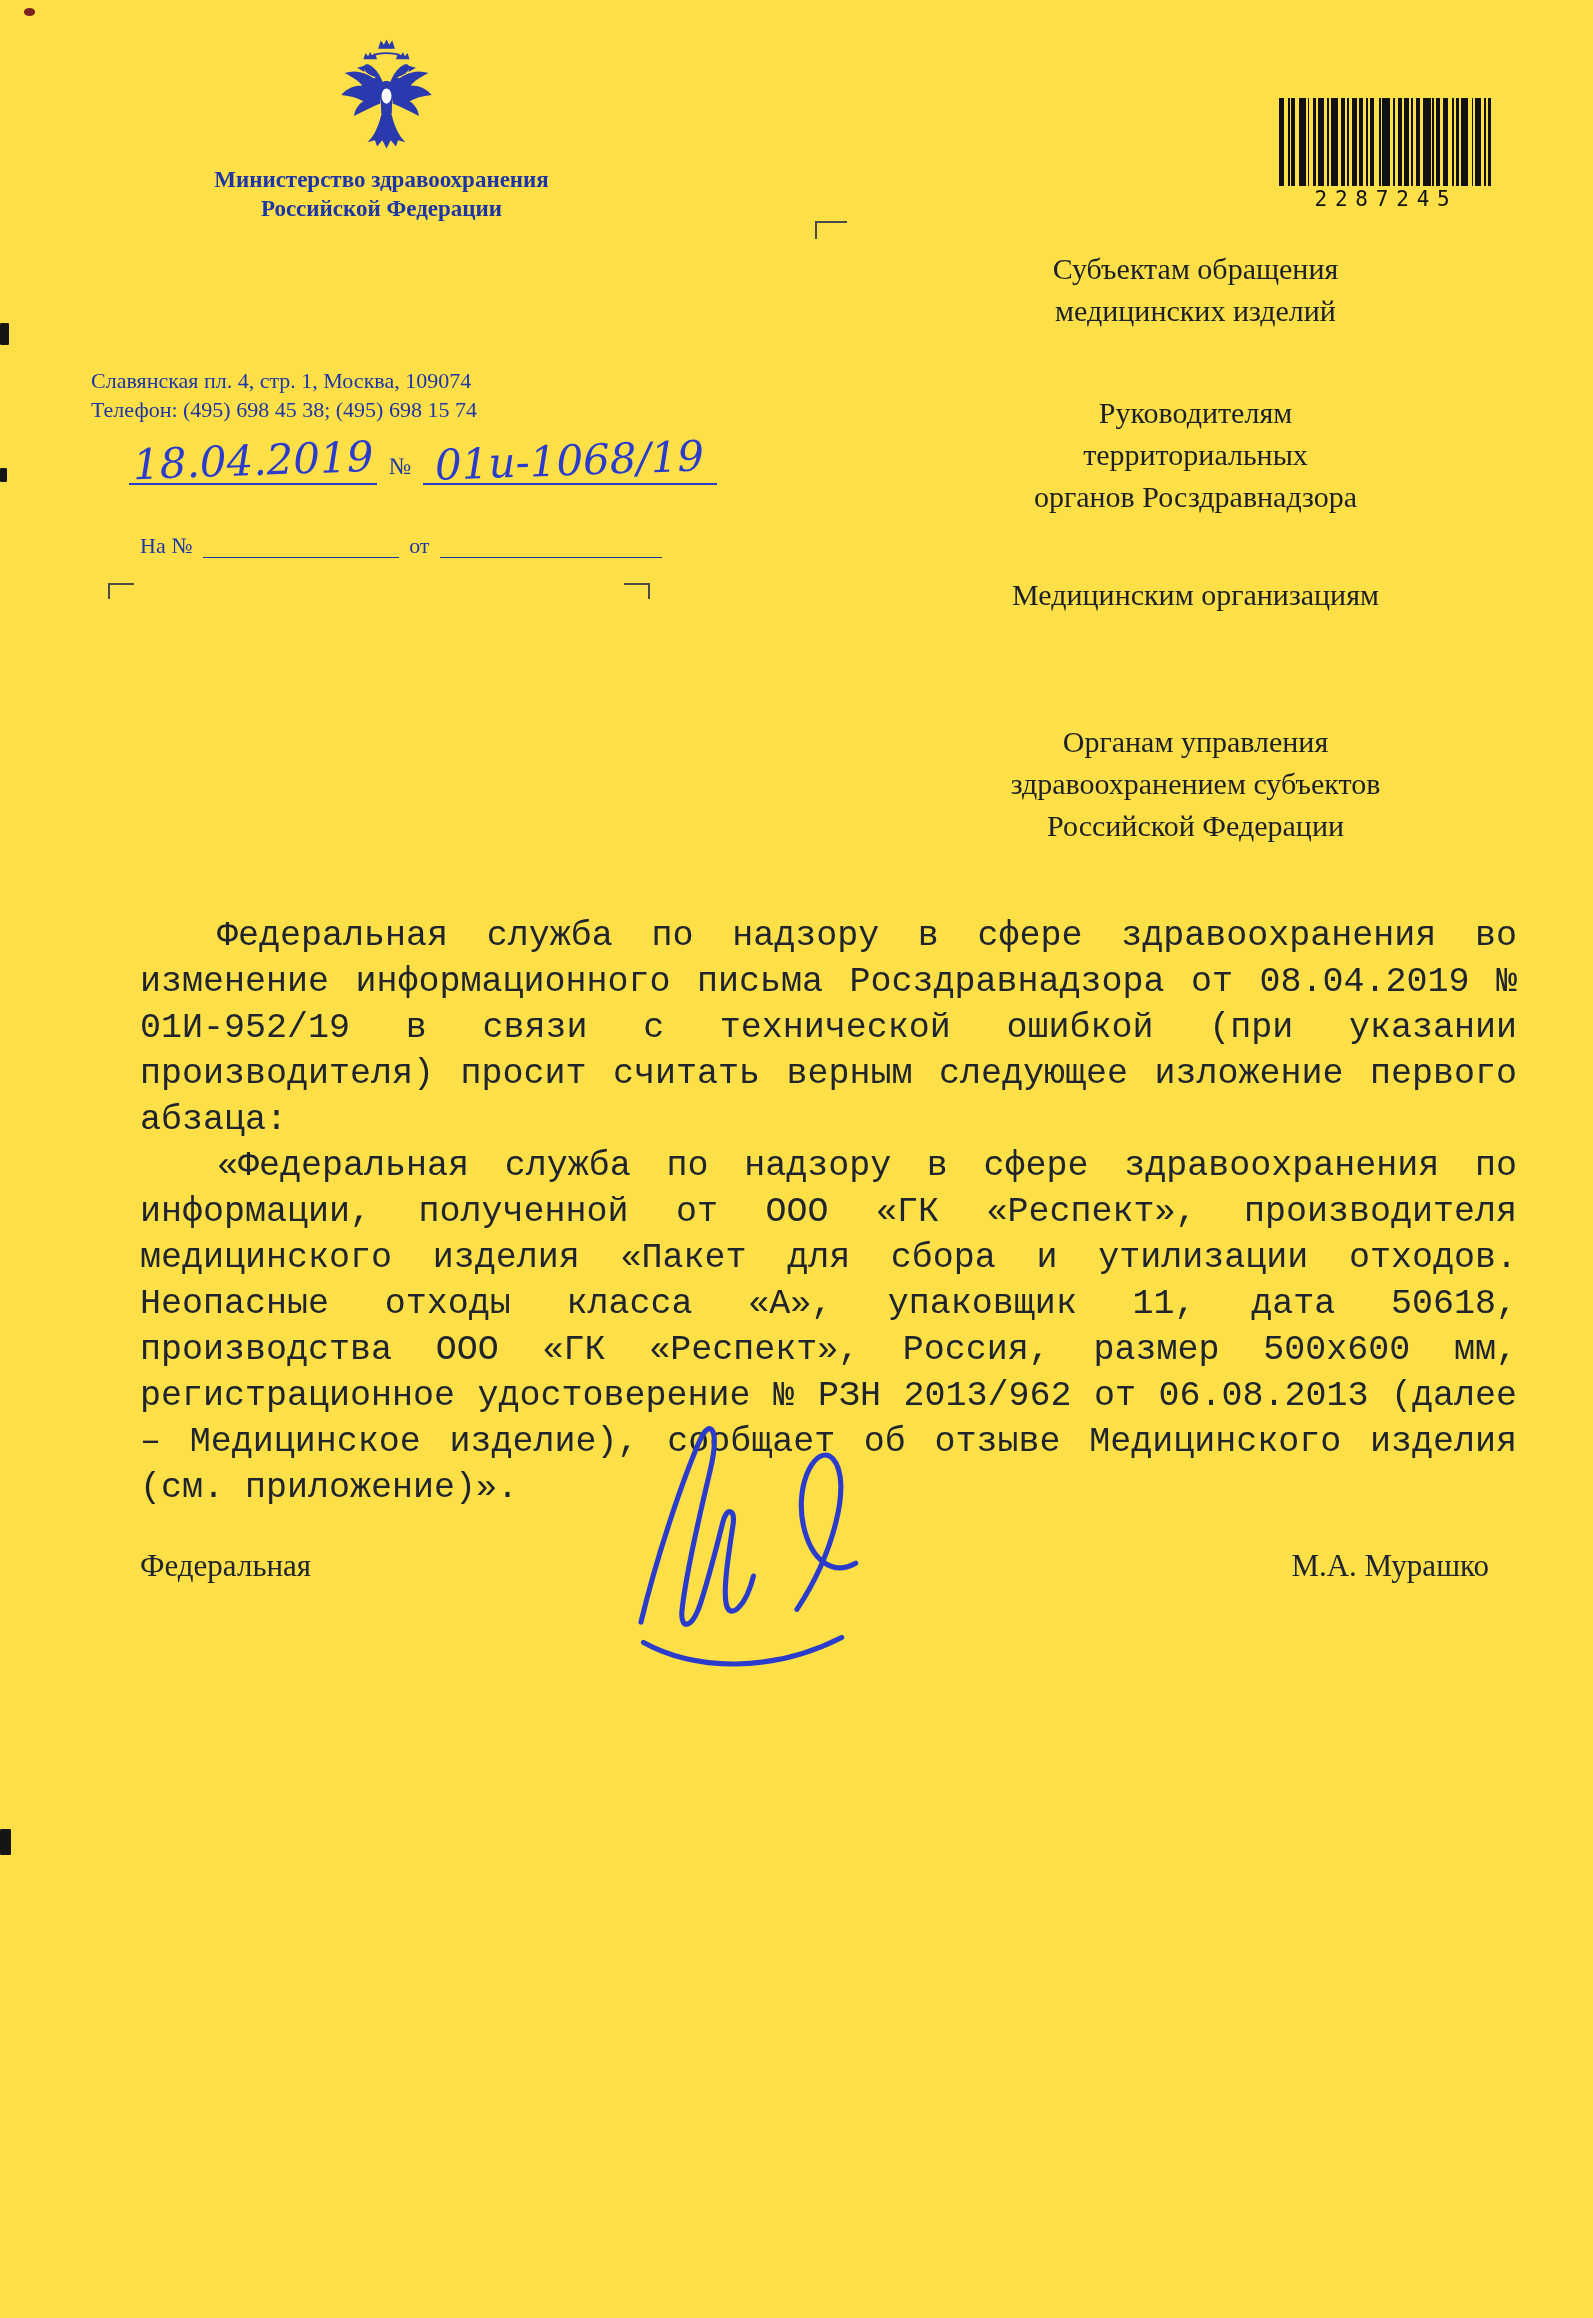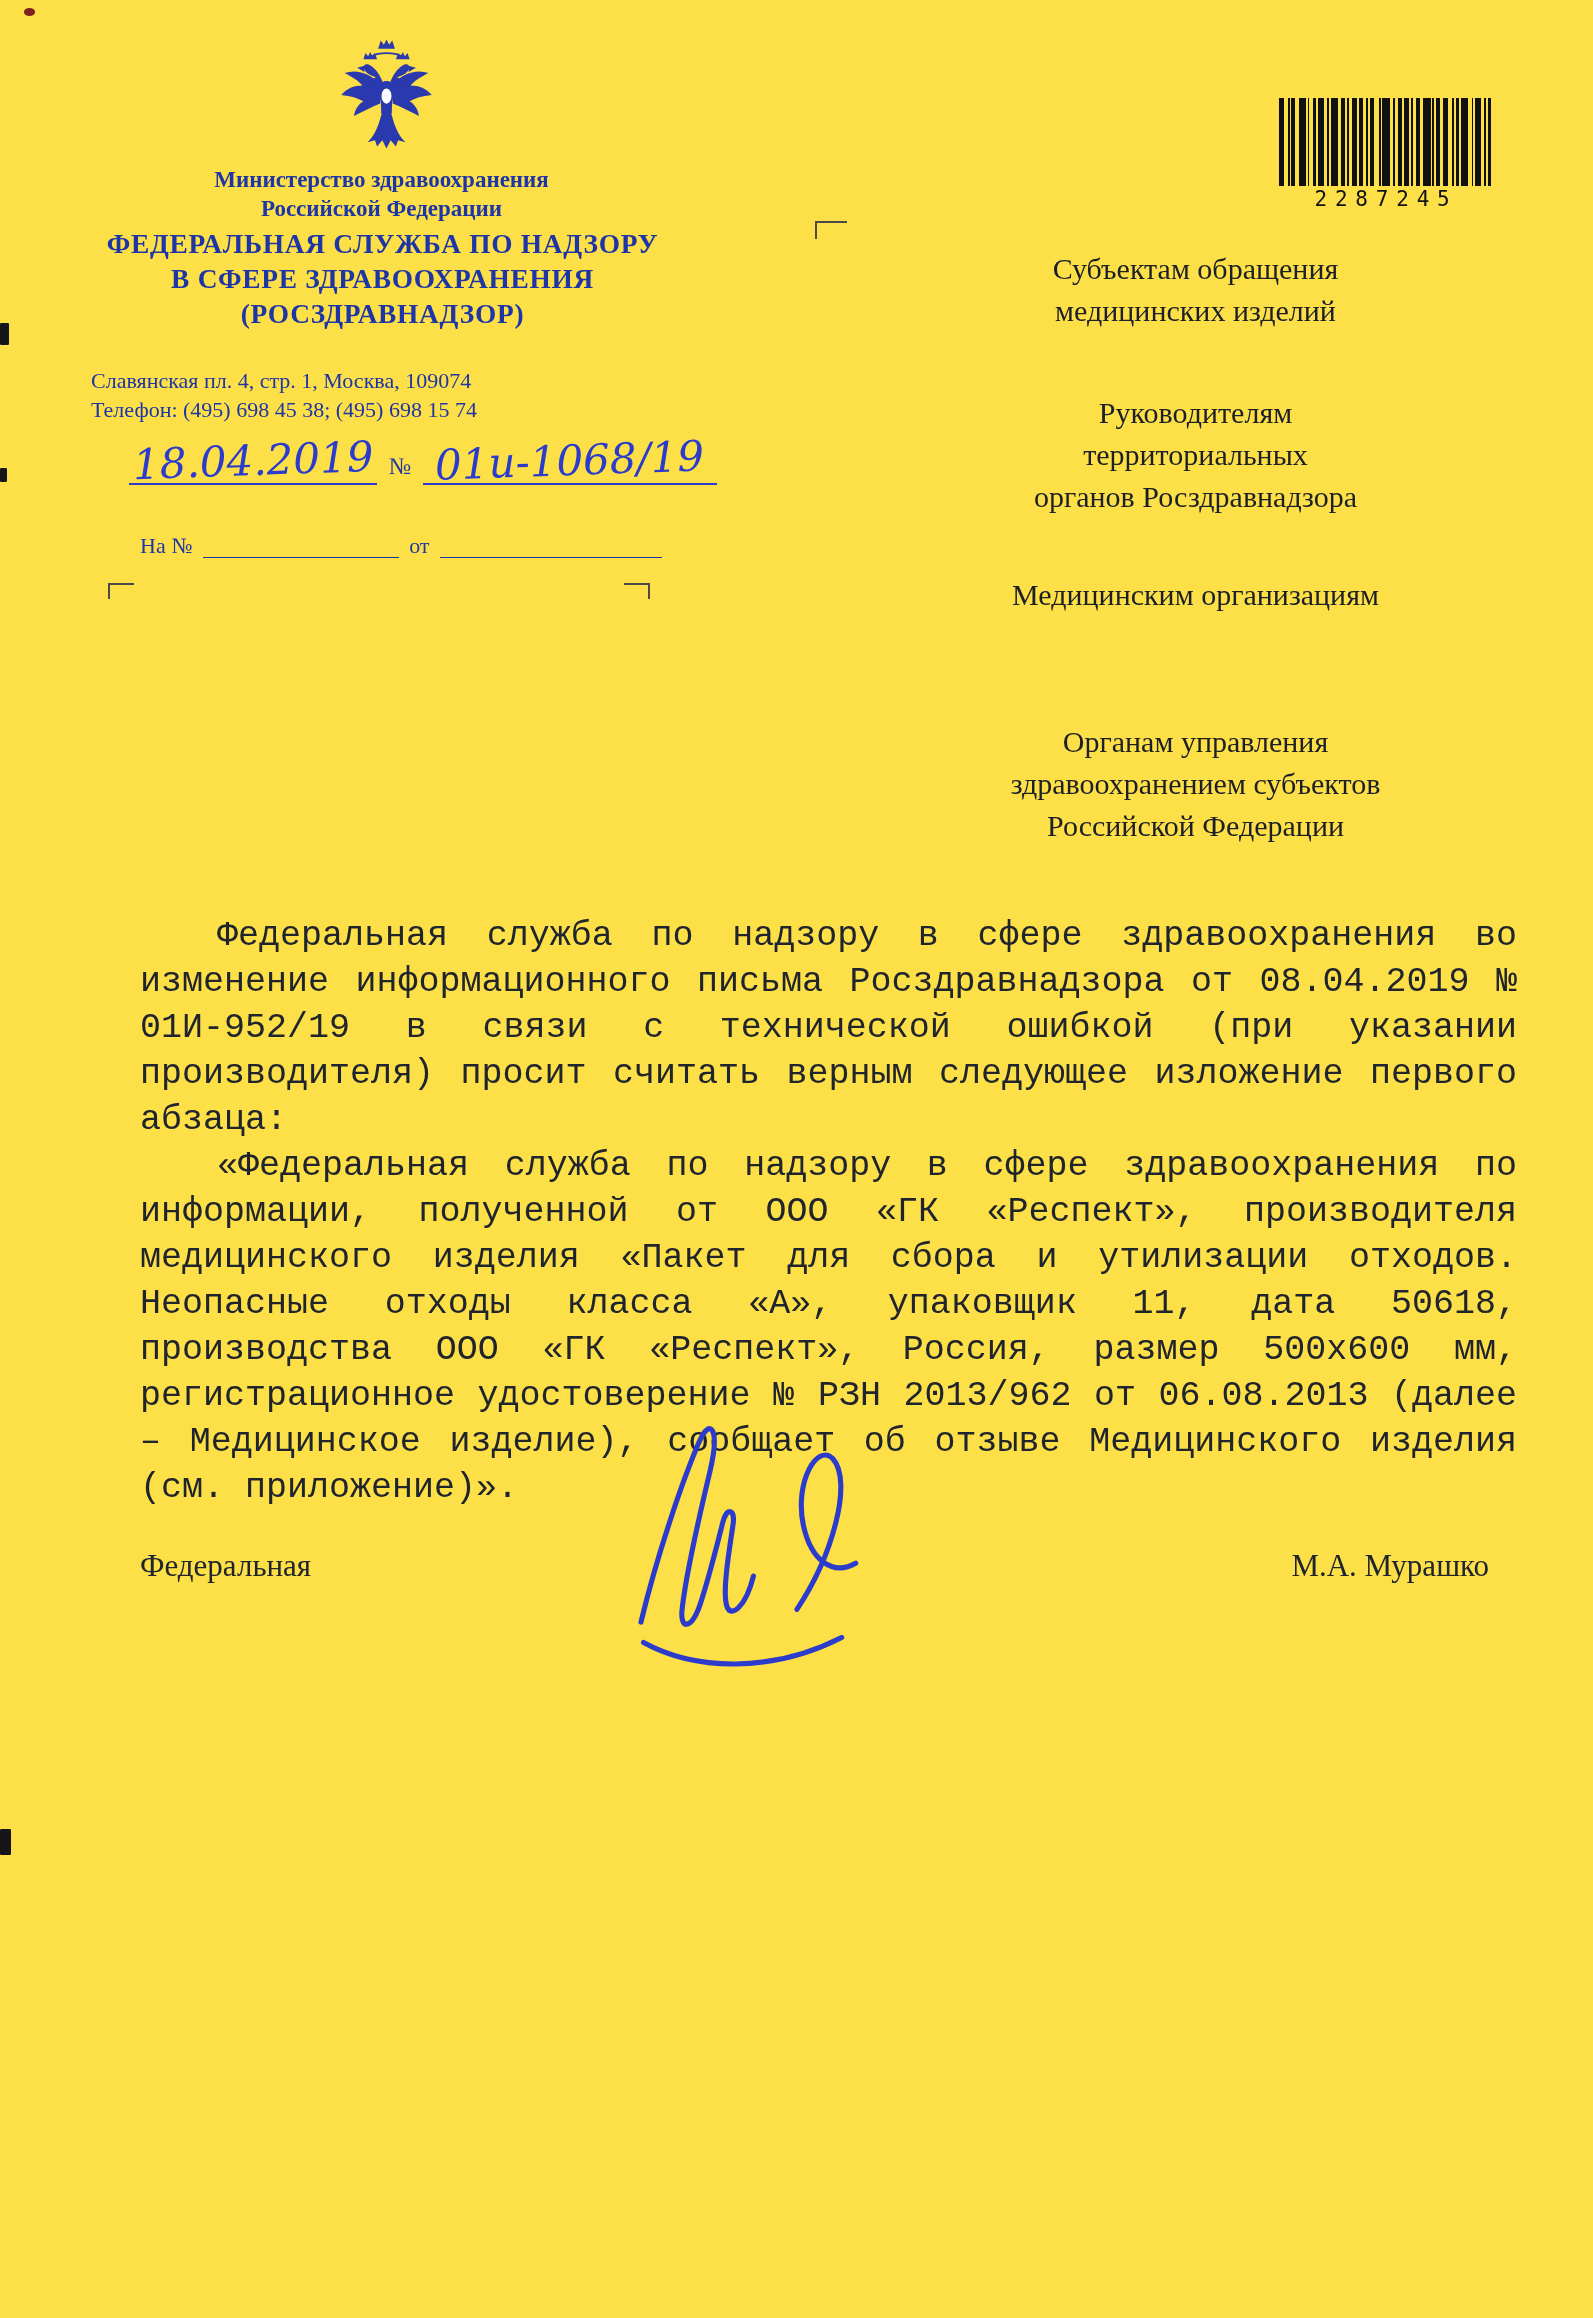--- a/index.html
+++ b/index.html
@@ -151,25 +151,20 @@
       <path d="M36 24 C42 20 58 20 64 24" fill="none" stroke="#2a3aae" stroke-width="1.6"></path>
       <ellipse cx="50" cy="62" rx="5.5" ry="8" fill="#ffffff" stroke="#2a3aae" stroke-width="1.5"></ellipse>
     </svg>
   </div>
 
   <div class="ministry">
     <div>Министерство здравоохранения</div>
     <div>Российской Федерации</div>
   </div>
 
-  <div class="service">
-    <div>ФЕДЕРАЛЬНАЯ СЛУЖБА ПО НАДЗОРУ</div>
-    <div>В СФЕРЕ ЗДРАВООХРАНЕНИЯ</div>
-    <div>(РОСЗДРАВНАДЗОР)</div>
-  </div>
 
   <div class="contact">
     <div>Славянская пл. 4, стр. 1, Москва, 109074</div>
     <div>Телефон: (495) 698 45 38; (495) 698 15 74</div>
   </div>
 
   <div class="hw-row">
     <span class="hw-underline u1"><span class="hw-text">18.04.2019</span></span>
     <span class="num-sign">№</span>
     <span class="hw-underline u2"><span class="hw-text">01и-1068/19</span></span>

